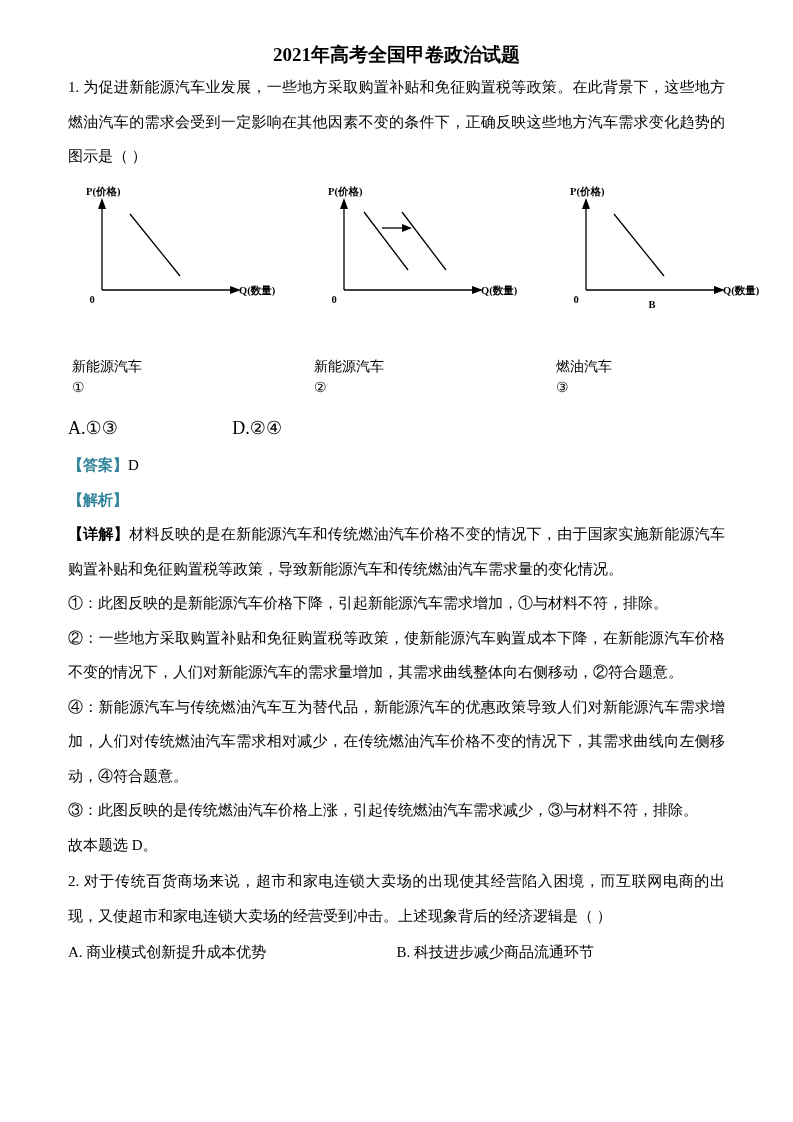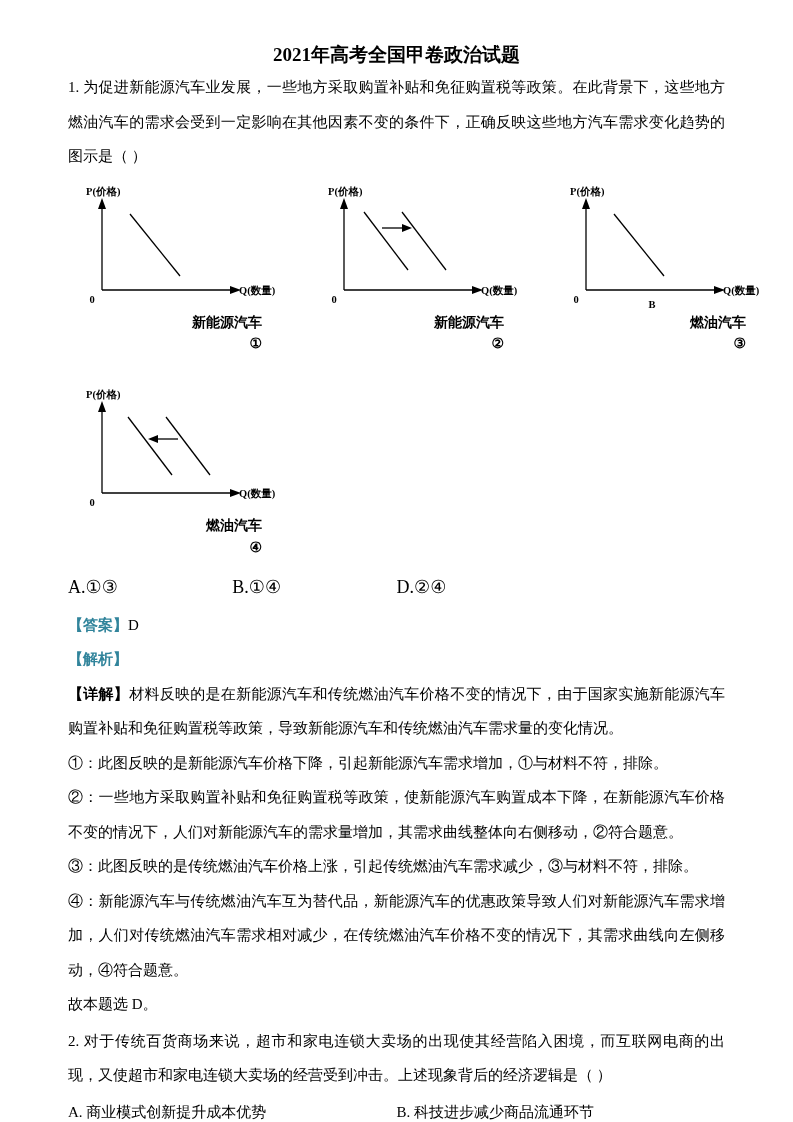--- a/index.html
+++ b/index.html
@@ -3,25 +3,25 @@
 <meta charset="utf-8">
 <style>
   * { margin:0; padding:0; box-sizing:border-box; }
   html,body { background:#ffffff; }
   body { font-family:"Liberation Serif","DejaVu Serif",serif; color:#000; }
   .page { width:793px; min-height:1122px; margin:0 auto; background:#fff;
           padding:42px 68px 22px; display:flex; flex-direction:column; }
   .title { text-align:center; font-size:19px; font-weight:bold; }
   .para { font-size:15px; line-height:2.3; text-align:justify; }
   .stem { margin-top:2px; }
-  .graphs { display:grid; grid-template-columns:1fr 1fr 1fr; column-gap:70px;
+  .graphs { display:grid; grid-template-columns:1fr 1fr 1fr 1fr; column-gap:70px;
             row-gap:4px; padding:10px 0 2px 4px;gap:32px; }
   .graph { display:flex; flex-direction:column; align-items:flex-start; }
   .graph svg { display:block; }
-  .gcap { width:190px; text-align:right; font-weight:bold; font-size:14px; line-height:1.55; }
+  .gcap { width:190px; text-align:left; font-weight:normal; font-size:14px; line-height:1.55;margin-top:44px; }
   .axis  { stroke:#000; stroke-width:1.3; fill:none; }
   .curve { stroke:#000; stroke-width:1.3; fill:none; }
   .ah    { fill:#000; }
   .glbl  { font-size:10.5px; font-weight:bold; font-family:"Liberation Serif","DejaVu Serif",serif; }
   .opts-row { display:flex; font-size:18px; line-height:2.2; margin-top:8px; }
   .opts-row .opt { width:25%; }
   .accent { color:var(--accent,#31849B);font-weight:bold; }
   .ansline { font-size:15px; line-height:2.3; }
   .lbl-bold { font-weight:bold; }
   .q2opts { display:grid; grid-template-columns:1fr 1fr; font-size:15px; line-height:2.35; margin-top:2px; }
@@ -109,40 +109,39 @@
       <figcaption class="gcap">
         <div>燃油汽车</div>
         <div>④</div>
       </figcaption>
     </figure>
 
   </div>
 
   <div class="opts-row">
     <span class="opt"><span>A.</span><span>①③</span></span>
-    <span class="opt"><span>B.</span><span>①④</span></span>
     <span class="opt"><span>D.</span><span>②④</span></span>
   </div>
 
   <p class="ansline">
     <span class="accent">【答案】</span><span>D</span>
   </p>
 
   <p class="ansline">
     <span class="accent">【解析】</span>
   </p>
 
   <p class="para">
     <span class="lbl-bold">【详解】</span><span>材料反映的是在新能源汽车和传统燃油汽车价格不变的情况下，由于国家实施新能源汽车购置补贴和免征购置税等政策，导致新能源汽车和传统燃油汽车需求量的变化情况。</span>
   </p>
 
   <p class="para">①：此图反映的是新能源汽车价格下降，引起新能源汽车需求增加，①与材料不符，排除。</p>
   <p class="para">②：一些地方采取购置补贴和免征购置税等政策，使新能源汽车购置成本下降，在新能源汽车价格不变的情况下，人们对新能源汽车的需求量增加，其需求曲线整体向右侧移动，②符合题意。</p>
+  <p class="para">④：新能源汽车与传统燃油汽车互为替代品，新能源汽车的优惠政策导致人们对新能源汽车需求增加，人们对传统燃油汽车需求相对减少，在传统燃油汽车价格不变的情况下，其需求曲线向左侧移动，④符合题意。</p>
   <p class="para">③：此图反映的是传统燃油汽车价格上涨，引起传统燃油汽车需求减少，③与材料不符，排除。</p>
-  <p class="para">④：新能源汽车与传统燃油汽车互为替代品，新能源汽车的优惠政策导致人们对新能源汽车需求增加，人们对传统燃油汽车需求相对减少，在传统燃油汽车价格不变的情况下，其需求曲线向左侧移动，④符合题意。</p>
   <p class="para">故本题选 D。</p>
 
   <p class="para stem">2. 对于传统百货商场来说，超市和家电连锁大卖场的出现使其经营陷入困境，而互联网电商的出现，又使超市和家电连锁大卖场的经营受到冲击。上述现象背后的经济逻辑是（      ）</p>
 
   <div class="q2opts">
     <span><span>A.</span> <span>商业模式创新提升成本优势</span></span>
     <span><span>B.</span> <span>科技进步减少商品流通环节</span></span>
     <span> </span>
     <span> </span>
   </div>

